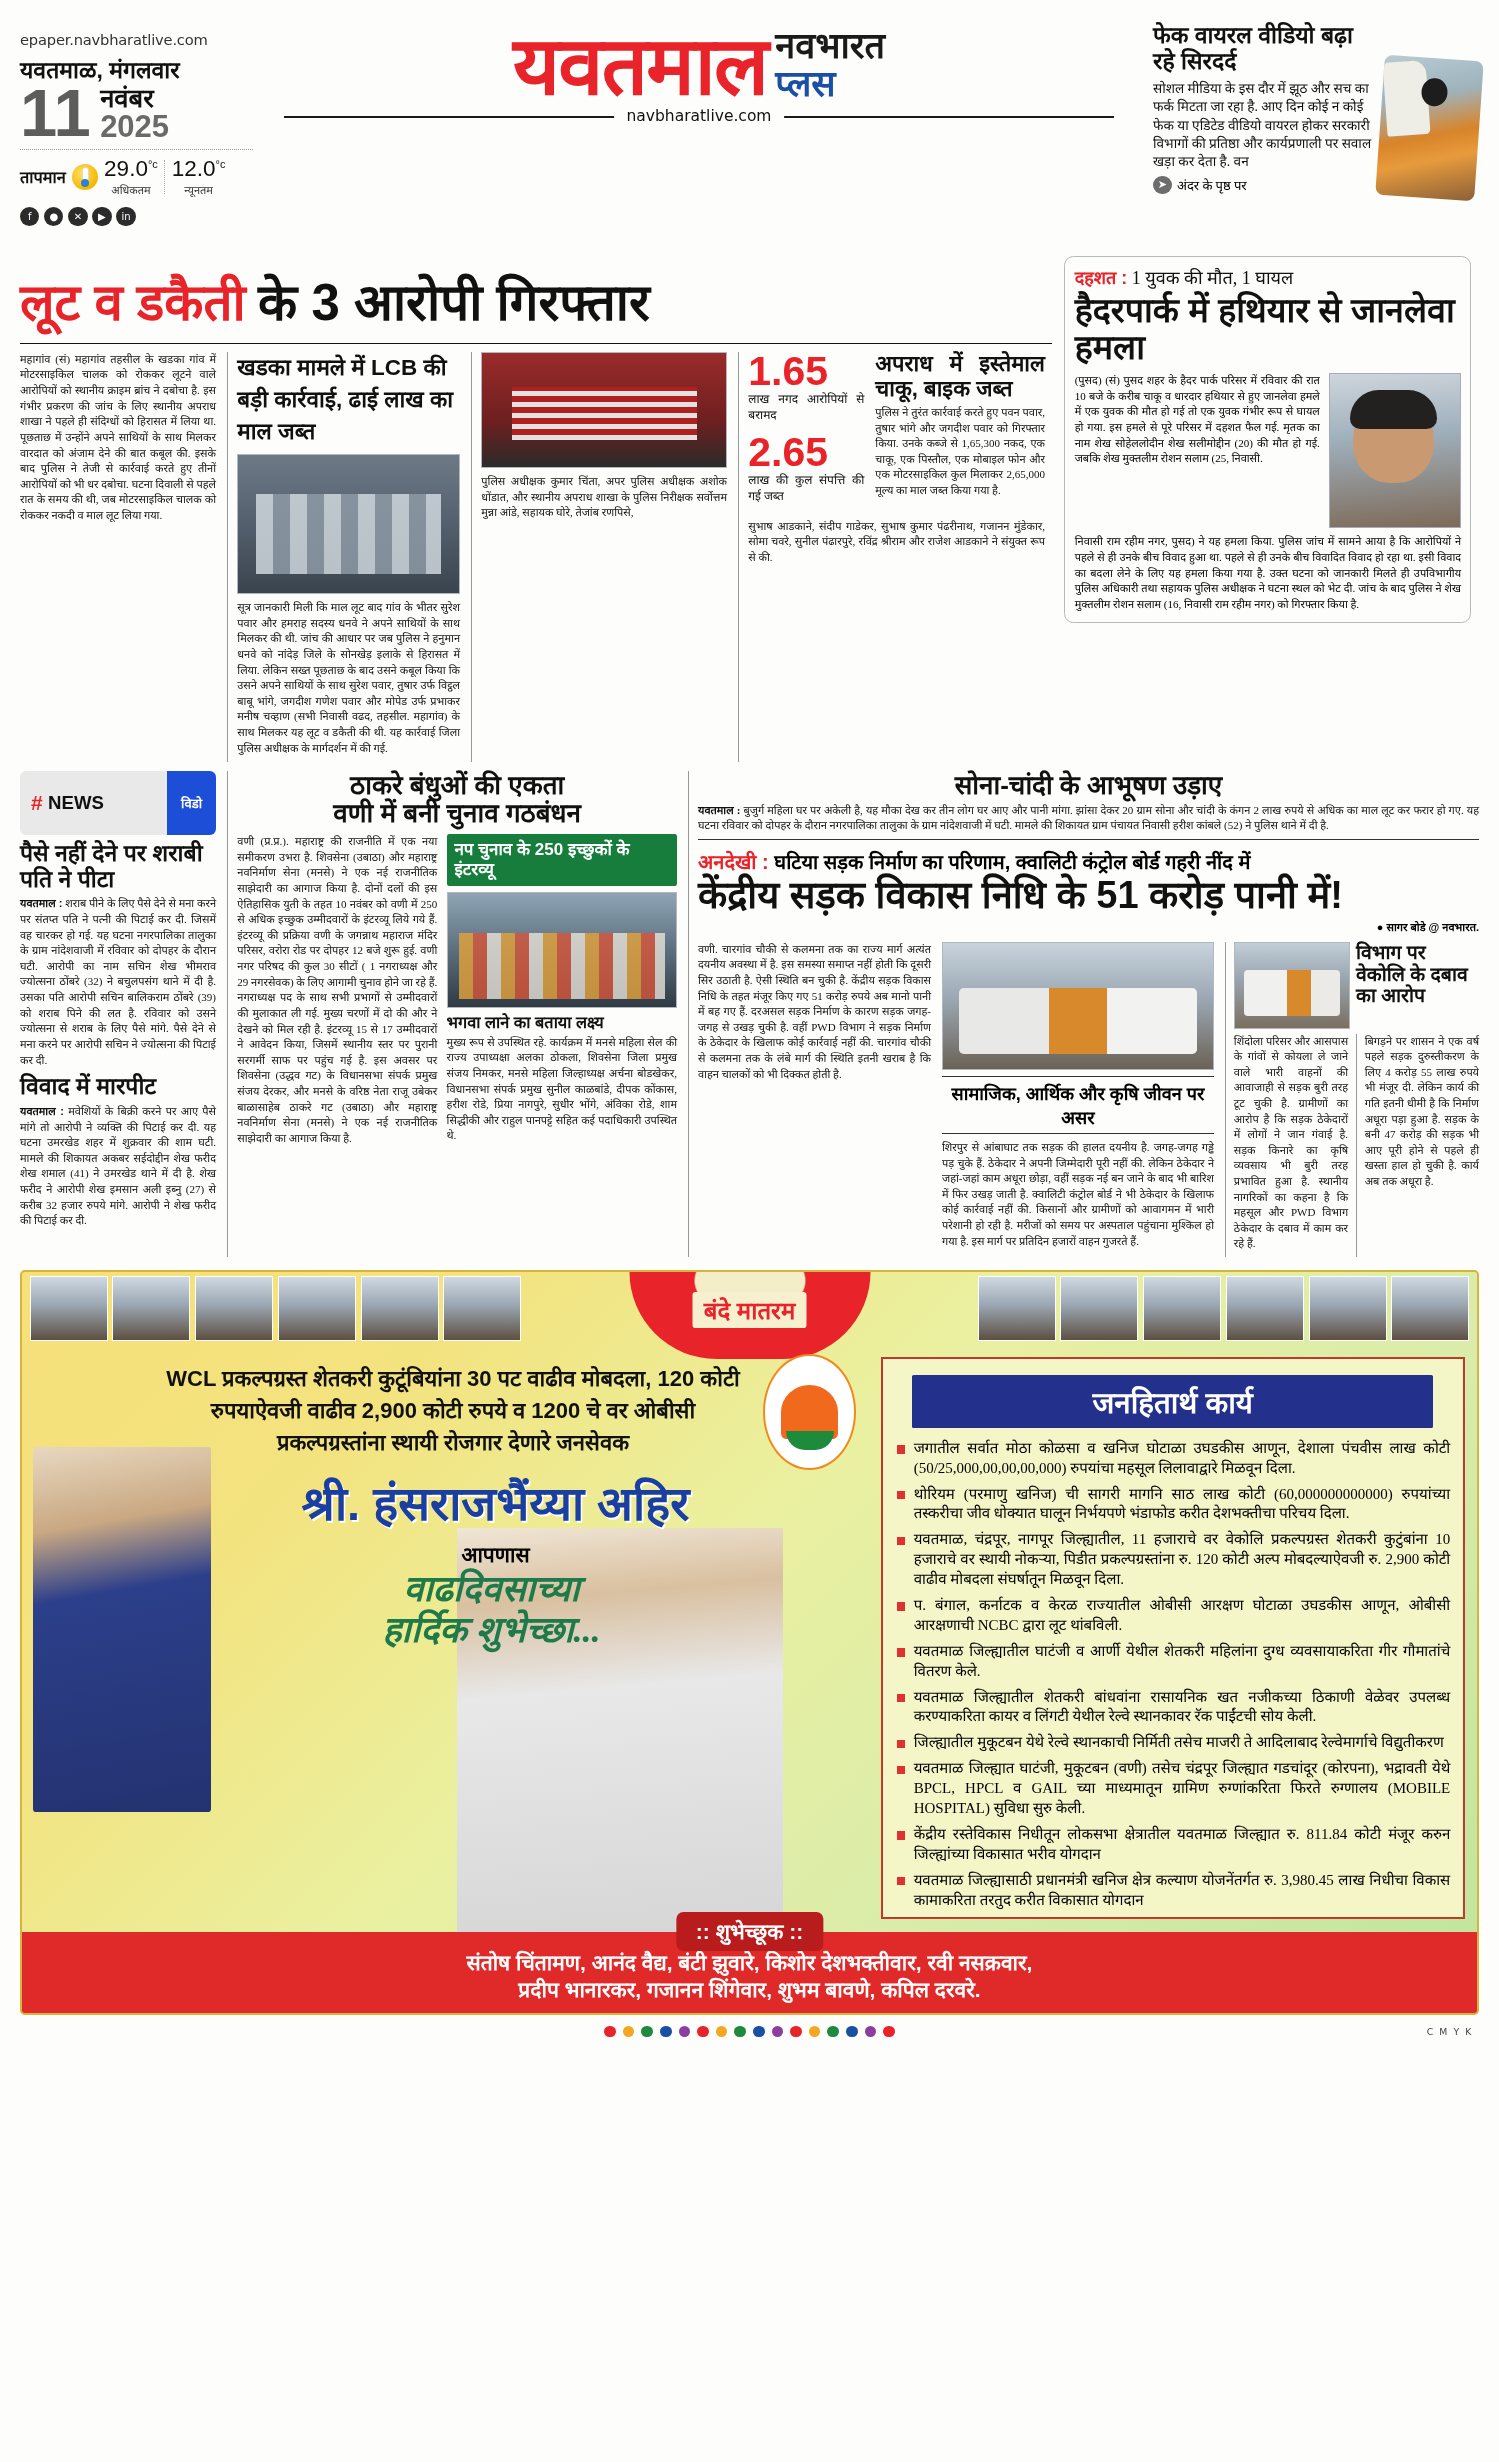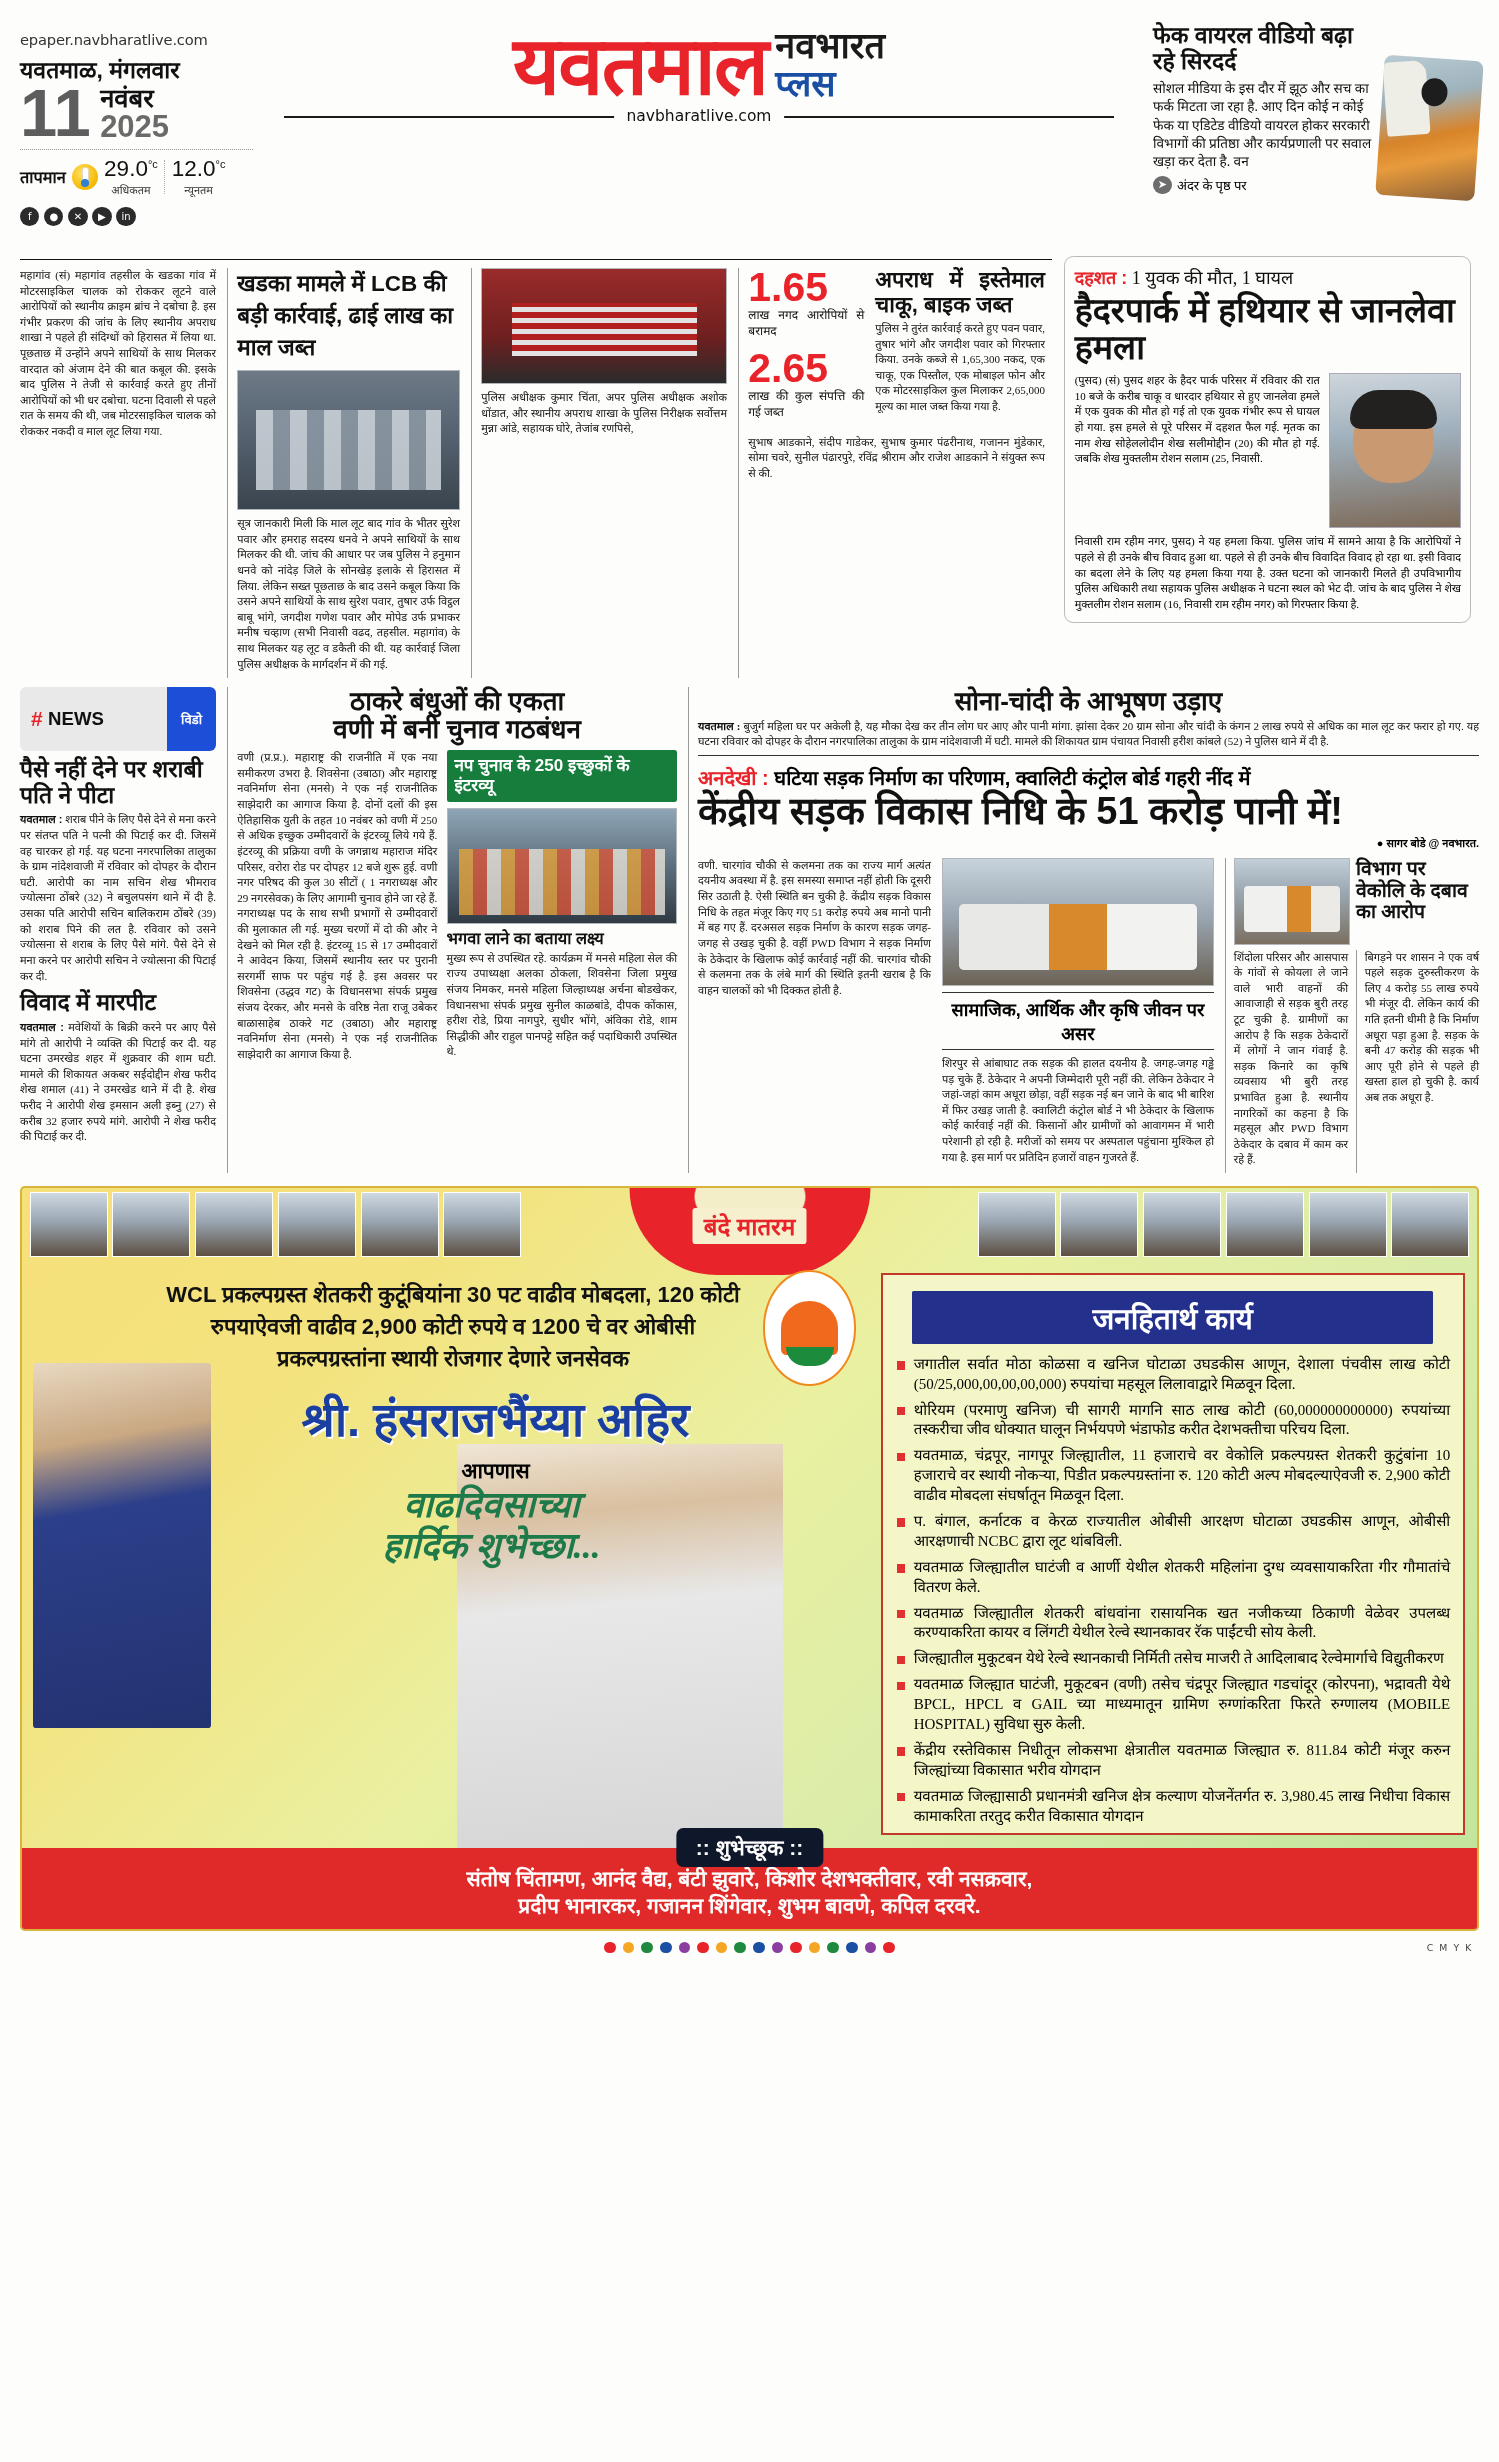--- a/index.html
+++ b/index.html
@@ -187,21 +187,21 @@
 
   .jh-title { background:#23308c; color:#fff; font-family:"Liberation Sans",sans-serif; font-weight:bold;
       font-size:29.5px; text-align:center; padding:6.2px 0; margin:4.7px 17px 11px 17px; border-radius:1.6px; }
   .jh-card { border:2.3px double #c0392b; background:#f4f6c8; padding:11px 12.4px; height:calc(100% - 12.4px); overflow:hidden; }
   .jh-list { list-style:none; }
   .jh-list li { font-family:"Liberation Serif",serif; font-size:15px; line-height:1.32; text-align:justify;
       margin-bottom:6.2px; padding-left:18.6px; position:relative; }
   .jh-list li:before { content:""; position:absolute; left:1.6px; top:6.2px; width:8.5px; height:8.5px; background:#e03030; }
 
   .ad-bottom { position:absolute; left:0; bottom:0; width:100%; height:81px; background:#e02a2a; }
-  .shub-pill { position:absolute; left:50%; top:-20px; transform:translateX(-50%); background:#0f172a; color:#fff;
+  .shub-pill { position:absolute; left:50%; top:-20px; transform:translateX(-50%); background:#b91c1c; color:#fff;
       font-family:"Liberation Sans",sans-serif; font-weight:bold; font-size:21px; padding:5.4px 20px; border-radius:7px; }
   .ad-names { color:#fff; font-family:"Liberation Sans",sans-serif; font-weight:bold; font-size:21px;
       text-align:center; line-height:1.3; padding-top:17px; }
 
   .footer-dots { height:33px; display:flex; align-items:center; justify-content:center; gap:7px; position:relative; }
   .fd { width:11.6px; height:11.6px; border-radius:50%; }
   .cmyk { position:absolute; right:26px; font-family:"DejaVu Sans",sans-serif; font-size:9.3px; color:#444; letter-spacing:1.6px; }
 </style>
 </head>
 <body>
@@ -266,20 +266,24 @@
         </div>
       </div>
       <div class="tiger-photo"></div>
     </div>
   </div>
 
   <div class="content">
     <div class="topsplit">
 
       <div class="topleft">
+        <div class="mainhead">
+          <span class="mh-red">लूट व डकैती</span>
+          <span class="mh-blk">के 3 आरोपी गिरफ्तार</span>
+        </div>
         <div class="hrule"></div>
 
         <div class="cols4">
           <div class="col c1">
             <p>महागांव (सं) महागांव तहसील के खडका गांव में मोटरसाइकिल चालक को रोककर लूटने वाले आरोपियों को स्थानीय क्राइम ब्रांच ने दबोचा है. इस गंभीर प्रकरण की जांच के लिए स्थानीय अपराध शाखा ने पहले ही संदिग्धों को हिरासत में लिया था. पूछताछ में उन्होंने अपने साथियों के साथ मिलकर वारदात को अंजाम देने की बात कबूल की. इसके बाद पुलिस ने तेजी से कार्रवाई करते हुए तीनों आरोपियों को भी धर दबोचा. घटना दिवाली से पहले रात के समय की थी, जब मोटरसाइकिल चालक को रोककर नकदी व माल लूट लिया गया.</p>
           </div>
 
           <div class="col c2 vdiv" style="padding-left:9.3px">
             <div class="subhead" style="text-align:left;font-size:22.5px;margin-bottom:6.2px">खडका मामले में LCB की बड़ी कार्रवाई, ढाई लाख का माल जब्त</div>
             <div class="photo photo-group"></div>

